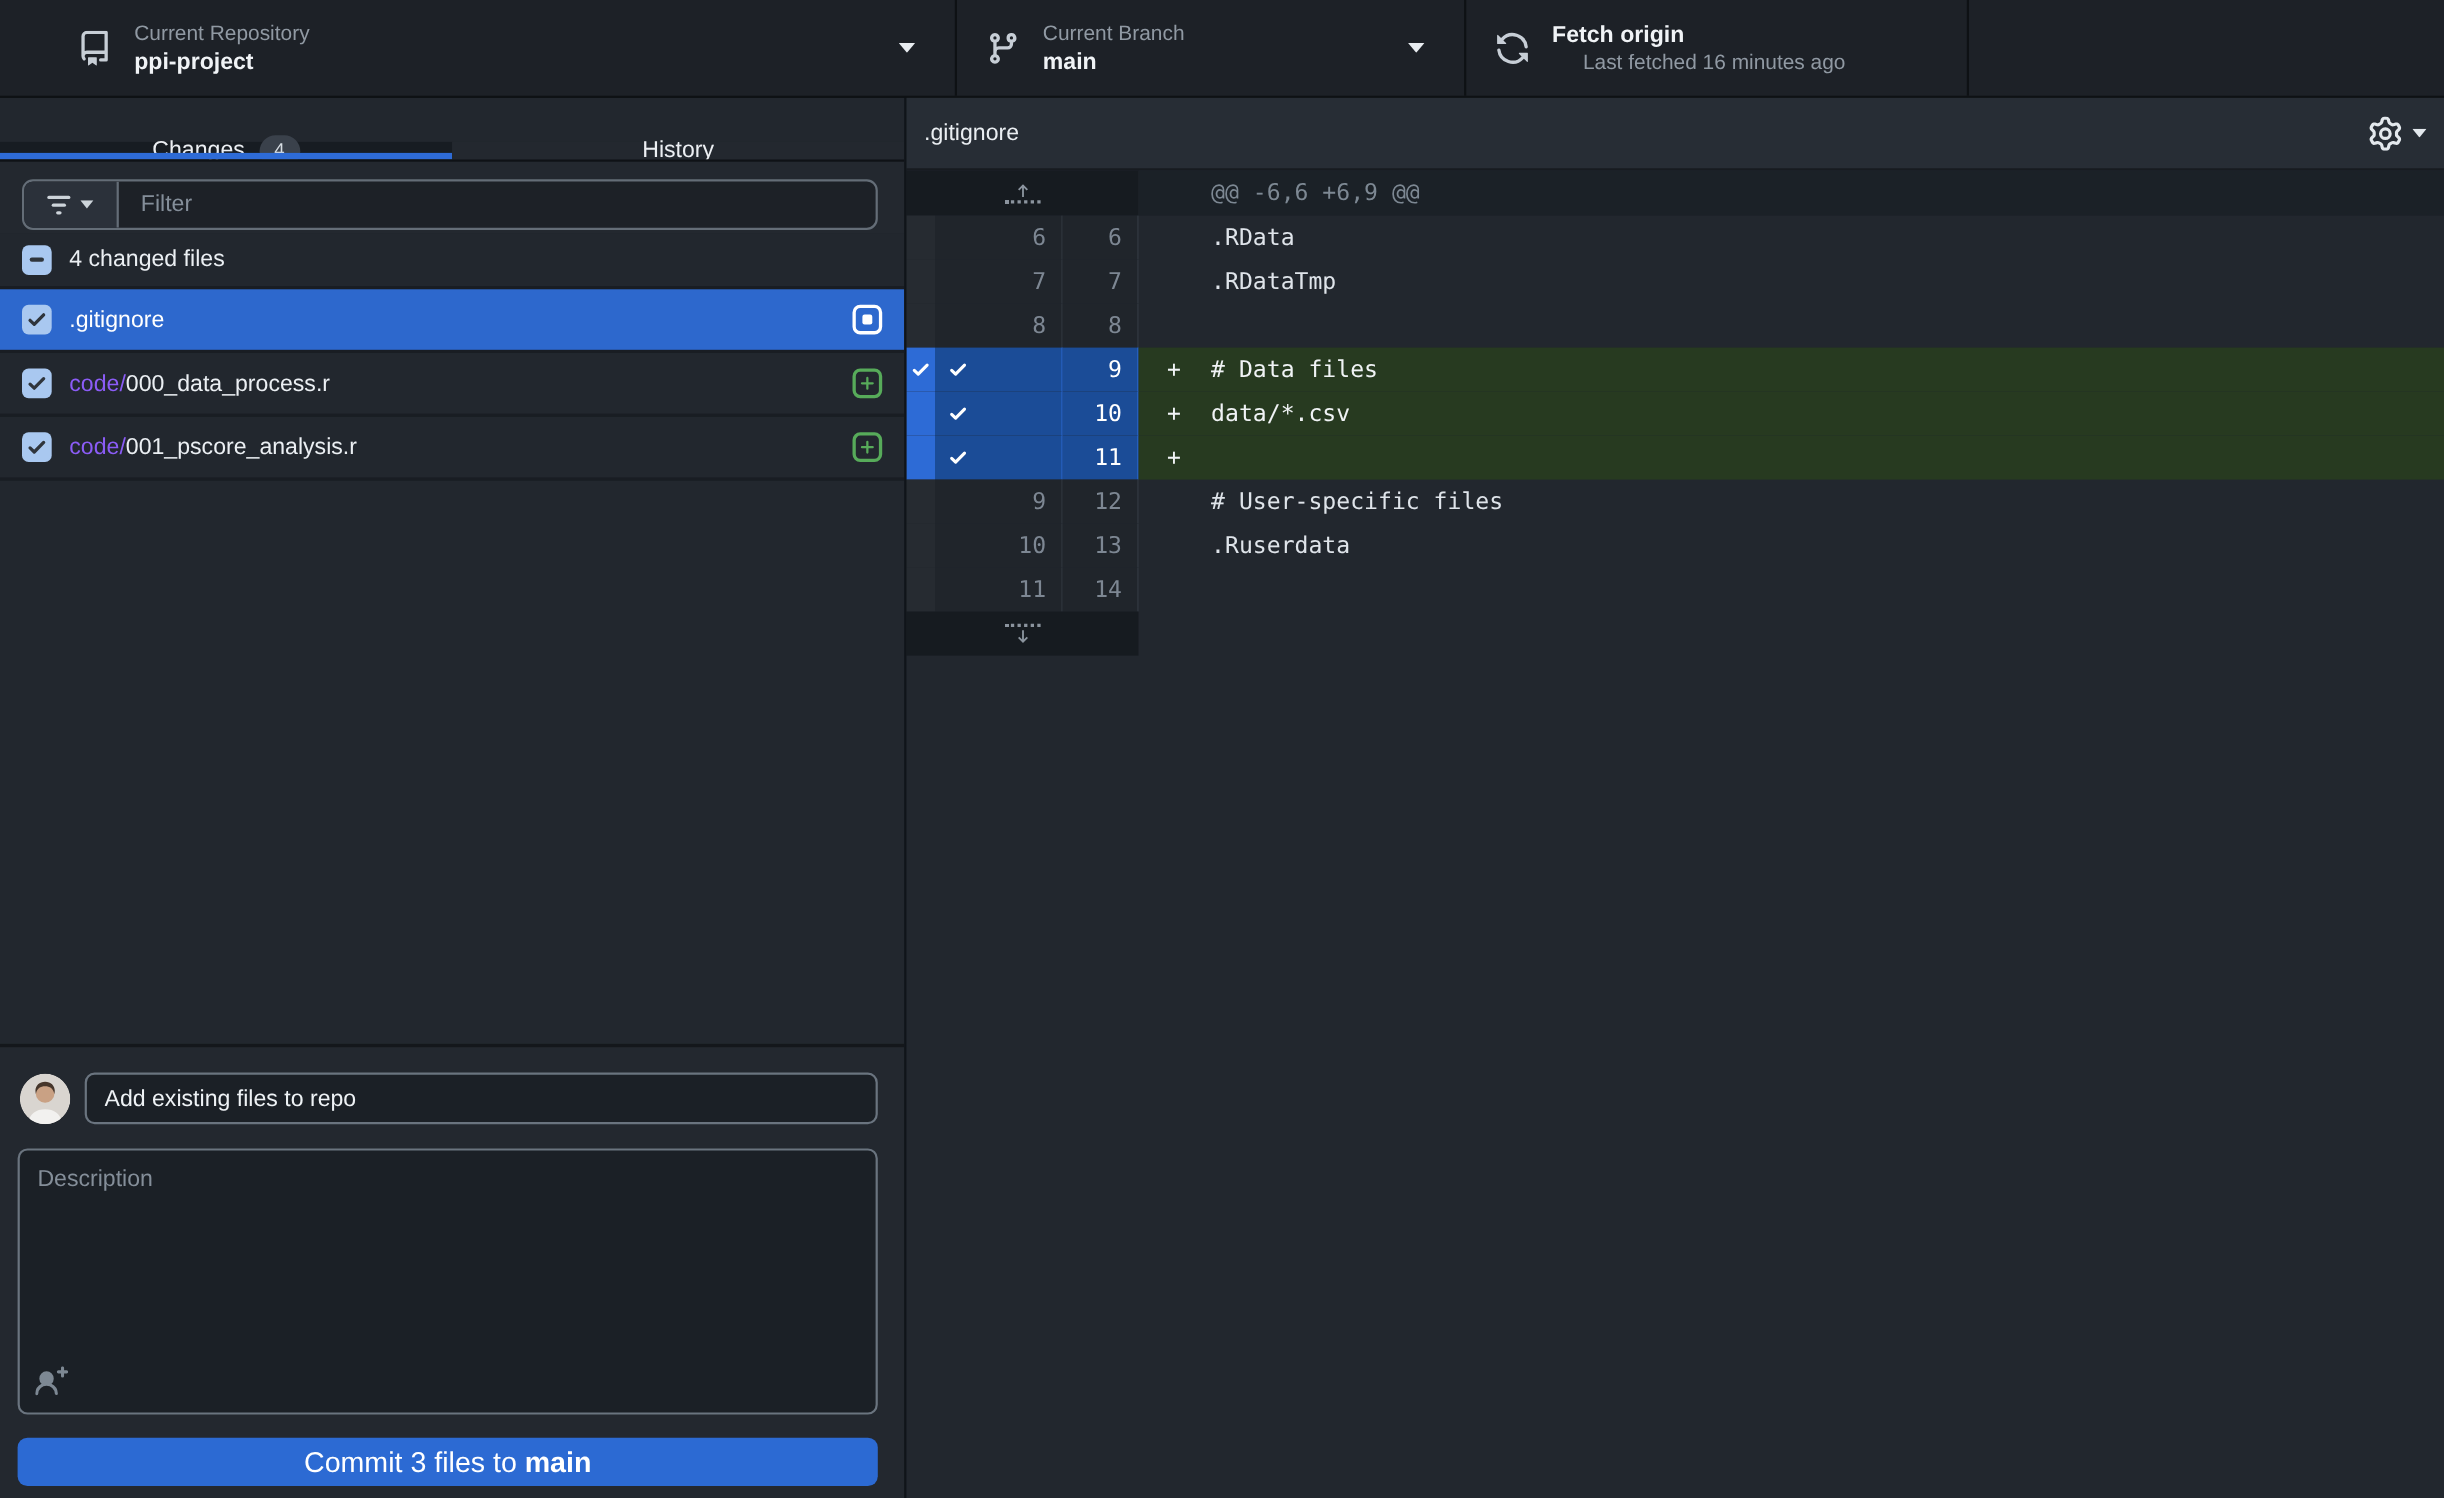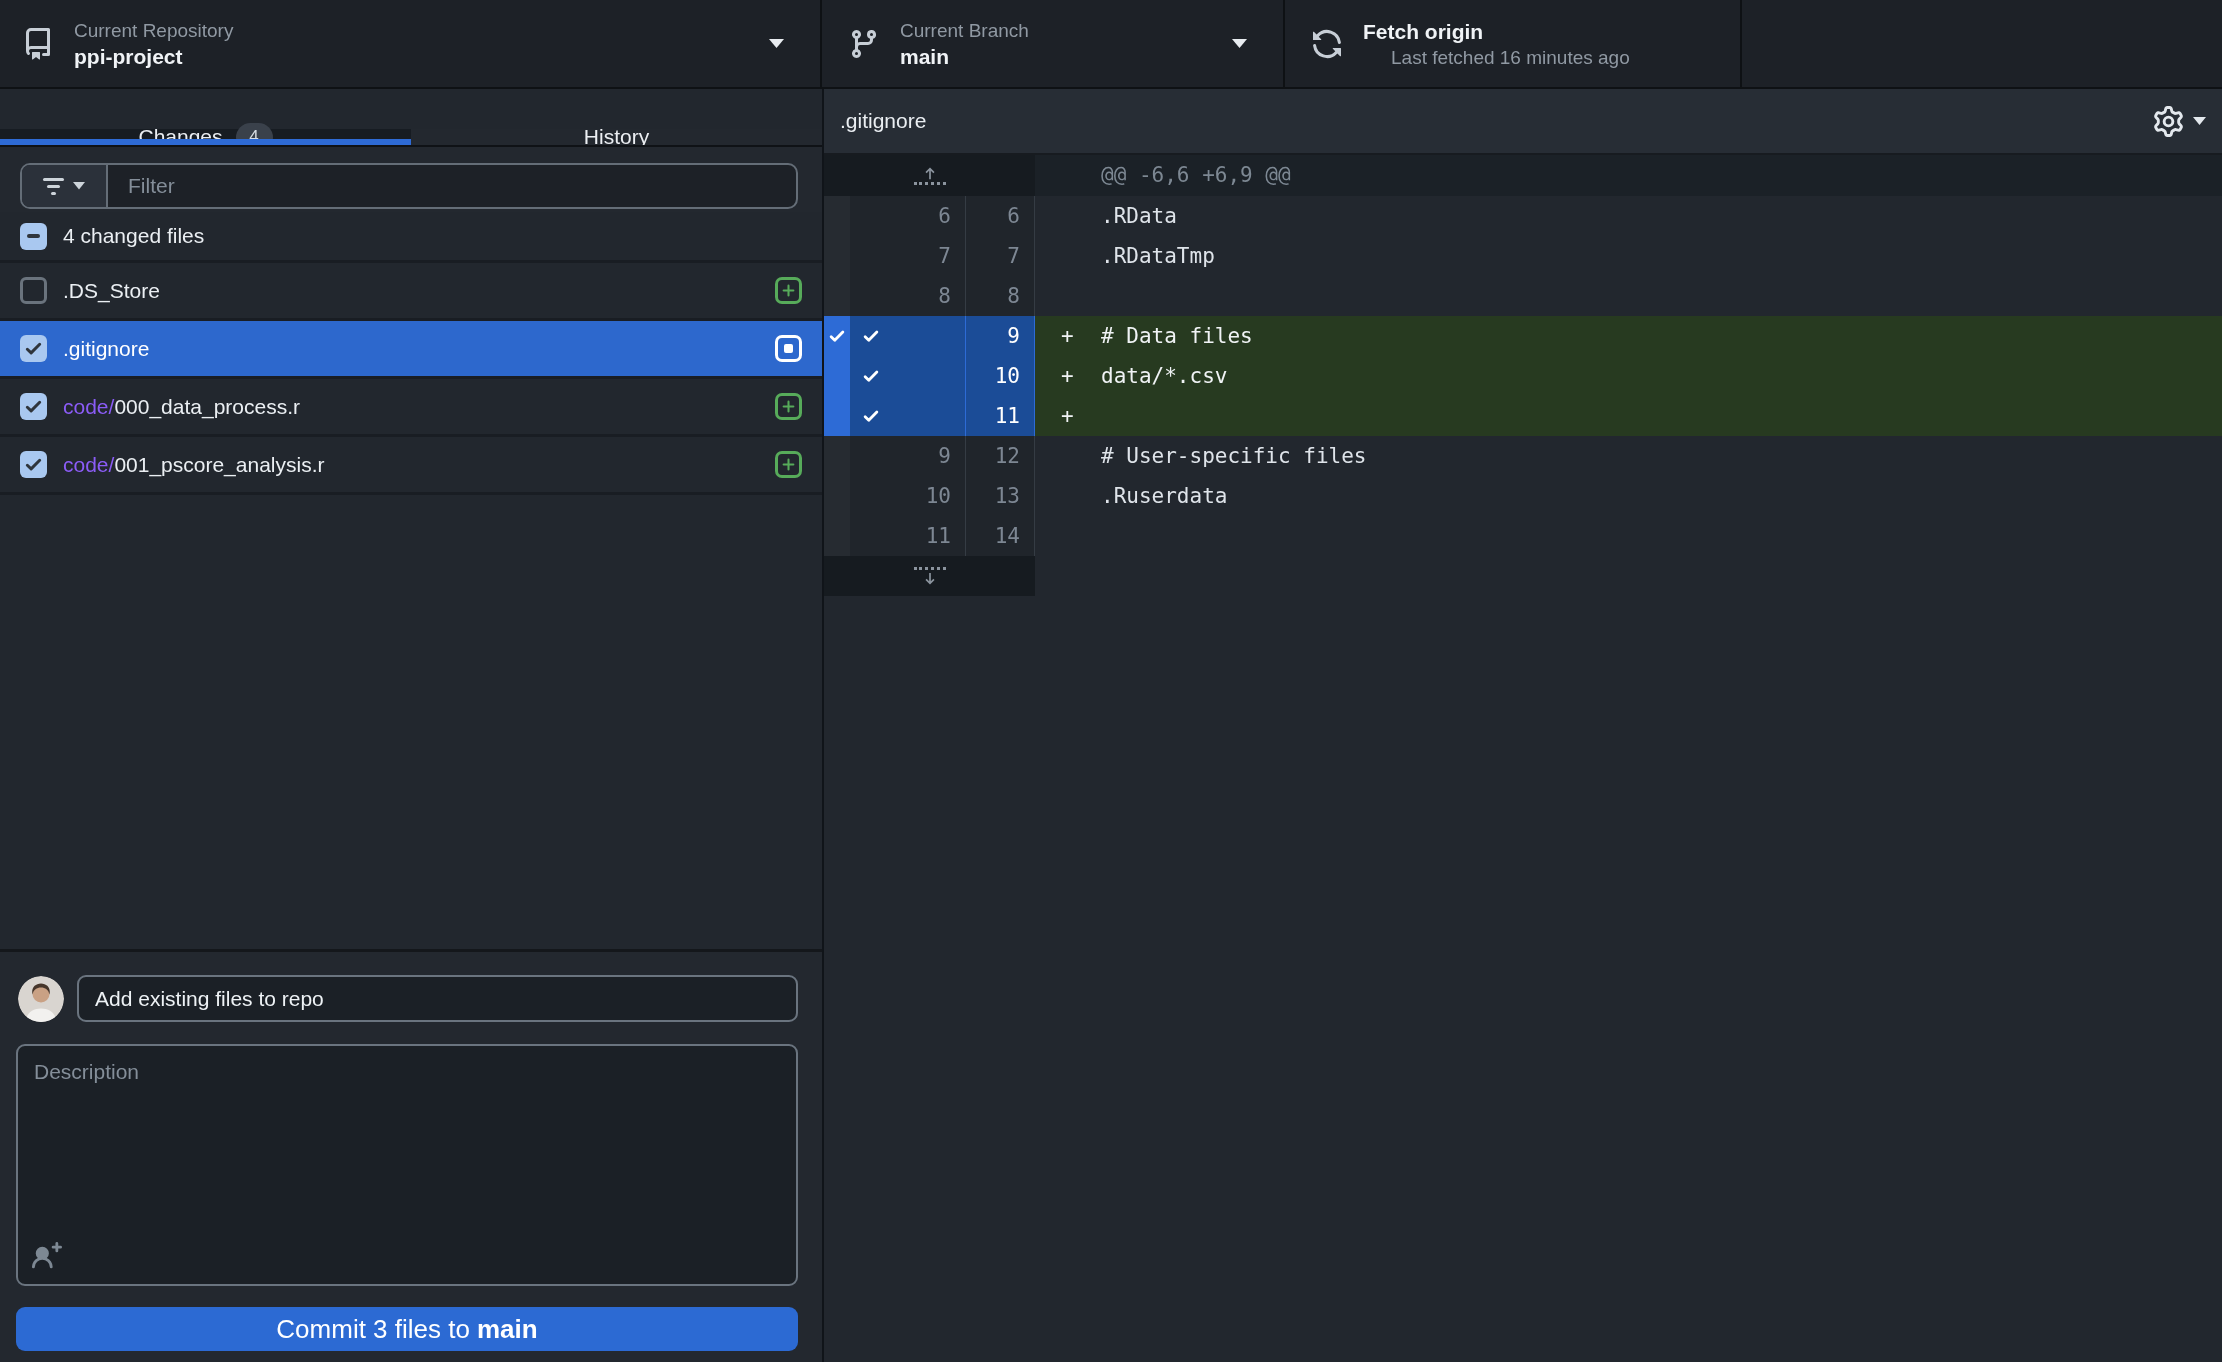--- a/index.html
+++ b/index.html
@@ -1,21 +1,21 @@
 <!DOCTYPE html>
 <html><head>
 <meta charset="utf-8">
 <style>
   html,body{margin:0;padding:0;background:#0d1014;}
   .app{position:relative;width:2222px;height:1362px;background:#22272e;
        font-family:"Liberation Sans",sans-serif;overflow:hidden;
        -webkit-font-smoothing:antialiased;}
   
   .toolbar{position:absolute;top:0;left:0;right:0;height:89px;background:#1d2127;
-           border-bottom:2px solid #0e1114;display:flex;box-sizing:border-box;}
+           border-bottom:2px solid #0e1114;display:flex;box-sizing:border-box;padding-left:48px;}
   .tb-sec{display:flex;align-items:center;border-right:2px solid #0e1114;box-sizing:border-box;cursor:default;}
   .tb-repo{width:822px;padding-left:22px;}
   .tb-branch{width:463px;padding-left:26px;}
   .tb-fetch{width:457px;padding-left:26px;}
   .tb-rest{flex:1;}
   .tb-icon{width:32px;height:32px;color:#c7ced6;flex:none;}
   .tb-icon svg{width:100%;height:100%;display:block;}
   .tb-text{margin-left:20px;display:flex;flex-direction:column;}
   .tb-label{font-size:19px;color:#9099a3;line-height:25px;}
   .tb-value{font-size:21px;color:#f0f3f6;font-weight:bold;line-height:27px;}
@@ -191,29 +191,20 @@
   </div>
 
   <div class="list-header">
     <span class="cb checked">
         <span class="dash"></span>
       </span>
     <span class="row-label">4 changed files</span>
   </div>
 
   <div class="file-list">
-      <div class="file-row">
-        <span class="cb unchecked"></span>
-        <span class="row-label"><span class="prefix"></span><span class="base">.DS_Store</span></span>
-        <span class="status added">
-          <svg viewBox="0 0 16 16" width="15" height="15">
-            <path d="M8 2.8v10.4M2.8 8h10.4" stroke="#57ab5a" stroke-width="2.2" stroke-linecap="round"></path>
-          </svg>
-        </span>
-      </div>
       <div class="file-row selected">
         <span class="cb checked">
           <svg viewBox="0 0 16 16" width="19" height="19">
             <path d="M2.8 8.6l3.2 3.1 7.2-7.3" fill="none" stroke="#2f353c" stroke-width="2.5" stroke-linecap="round" stroke-linejoin="round"></path>
           </svg>
         </span>
         <span class="row-label"><span class="prefix"></span><span class="base">.gitignore</span></span>
         <span class="status modified">
           <span class="mod-dot"></span>
         </span>

